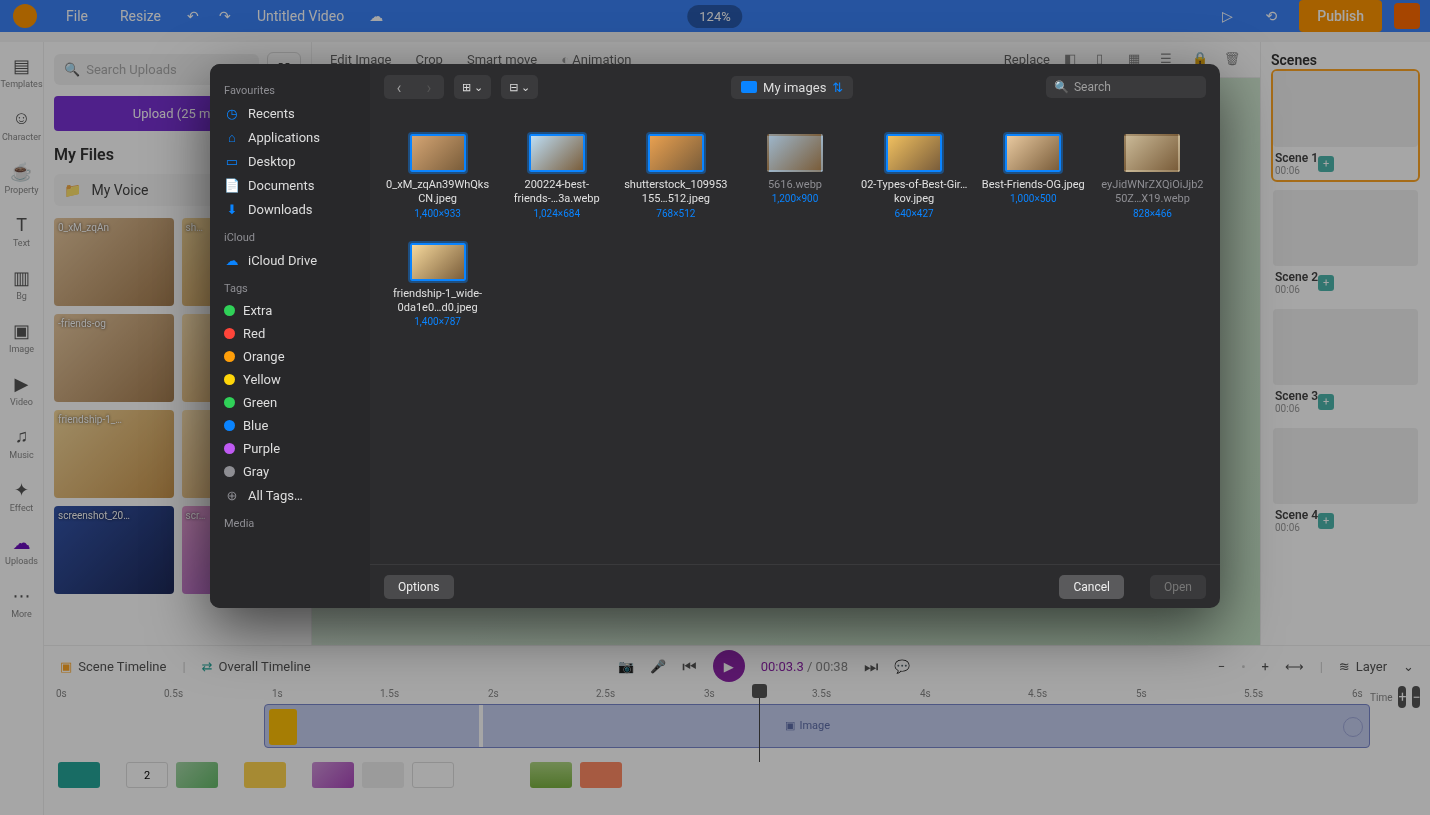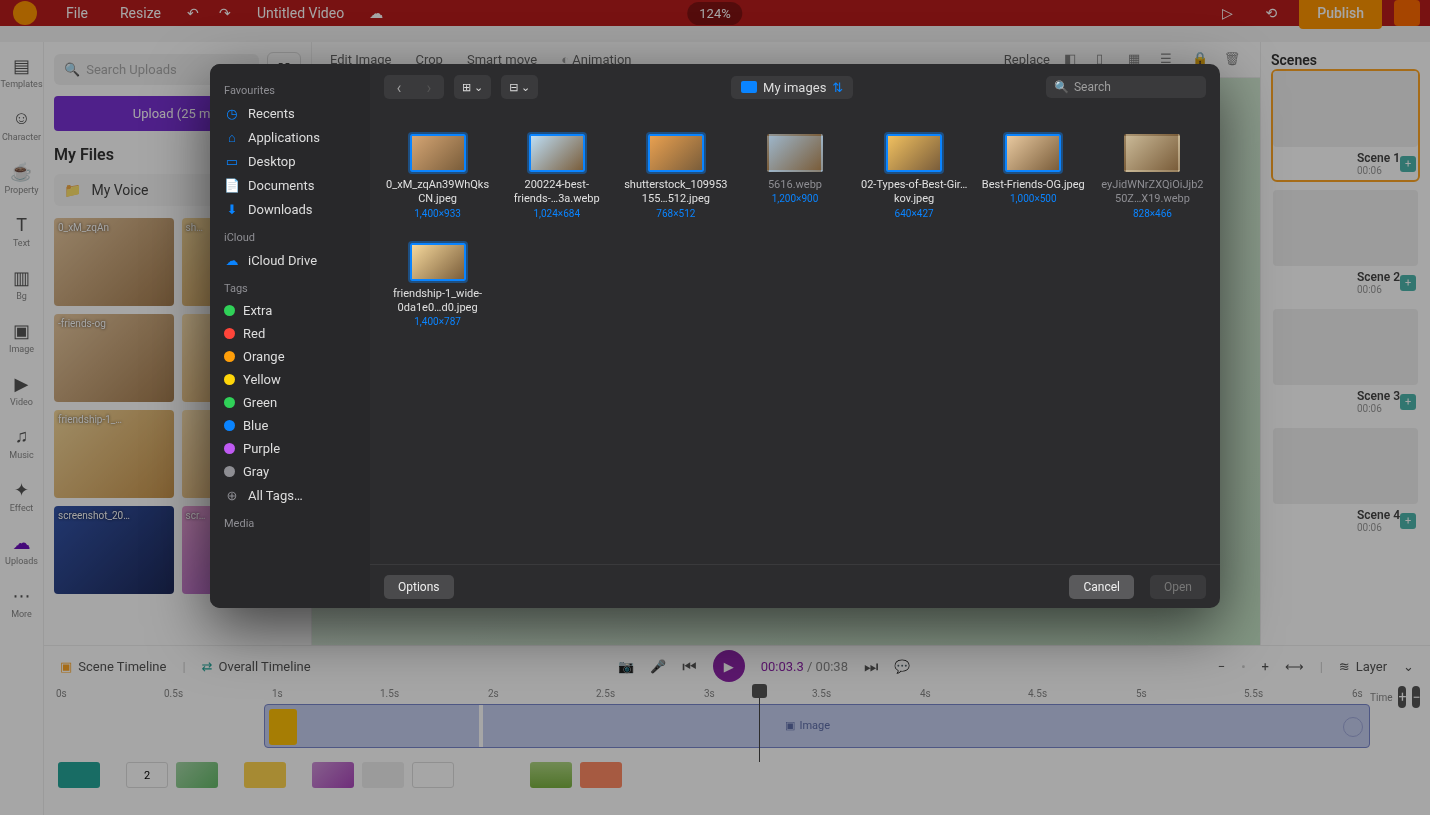--- a/index.html
+++ b/index.html
@@ -1,19 +1,19 @@
 <!DOCTYPE html>
 <html><head>
 <meta charset="utf-8">
 <style>
 * { margin: 0; padding: 0; box-sizing: border-box; font-family: -apple-system, BlinkMacSystemFont, "Segoe UI", Roboto, sans-serif; }
 body { background: #f5f5f5; width: 1430px; height: 815px; overflow: hidden; position: relative; }
 
 
-.menubar { height: 26px; background: #b91c1c; display: flex; align-items: center; color: #fff; font-size: 14px; }
+.menubar { height: 32px; background: #3b82f6; display: flex; align-items: center; color: #fff; font-size: 14px; }
 .menubar .logo { width: 50px; display: flex; justify-content: center; align-items: center; }
 .menubar .logo-circle { width: 24px; height: 24px; background: #ff9500; border-radius: 50%; position: relative; }
 .menubar .menu-item { padding: 0 16px; height: 100%; display: flex; align-items: center; cursor: pointer; }
 .menubar .spacer { flex: 1; }
 .menubar .center { position: absolute; left: 50%; transform: translateX(-50%); display: flex; align-items: center; gap: 20px; }
 .menubar .zoom-pill { background: rgba(0,0,0,0.3); padding: 4px 12px; border-radius: 12px; font-size: 13px; }
 .menubar .right { display: flex; align-items: center; gap: 12px; padding-right: 10px; }
 .menubar .icon-btn { width: 32px; height: 32px; display: flex; align-items: center; justify-content: center; cursor: pointer; }
 .menubar .publish { background: #ff9500; color: #fff; padding: 8px 18px; border-radius: 4px; font-size: 14px; font-weight: 500; cursor: pointer; }
 .menubar .gift { width: 26px; height: 26px; background: #ff6b00; border-radius: 4px; }
@@ -47,21 +47,21 @@
 .mid-toolbar .item { cursor: pointer; }
 .mid-toolbar .right { margin-left: auto; display: flex; gap: 14px; align-items: center; }
 .mid-toolbar .icon { width: 18px; height: 18px; color: #888; }
 
 
 .scenes-panel { position: absolute; right: 0; top: 42px; width: 170px; bottom: 170px; background: #fff; border-left: 1px solid #eee; padding: 10px; overflow-y: auto; }
 .scenes-title { font-size: 14px; font-weight: 600; color: #333; margin-bottom: 1px; }
 .scene-card { border: 2px solid transparent; border-radius: 6px; margin-bottom: 6px; }
 .scene-card.active { border-color: #ffa726; }
 .scene-preview { height: 76px; background: #f0f0f0; border-radius: 4px; }
-.scene-meta { display:flex;justify-content:flex-end;align-items:center;padding:4px 2px;margin-left:23px;}
+.scene-meta { display:flex;justify-content:flex-start;align-items:center;padding:4px 2px;}
 .scene-name { font-size: 12px; font-weight: 600; color: #444; }
 .scene-time { font-size: 10px; color: #999; }
 .scene-add { width: 16px; height: 16px; background: #4db6ac; border-radius: 3px; color: #fff; font-size: 11px; display: flex; align-items: center; justify-content: center; cursor: pointer; }
 
 
 .timeline-wrap { position: absolute; left: 44px; right: 0; bottom: 0; height: 170px; background: #fff; border-top: 1px solid #eee; }
 .timeline-top { height: 40px; display: flex; align-items: center; padding: 0 16px; gap: 16px; font-size: 13px; color: #555; }
 .tl-item { display: flex; align-items: center; gap: 6px; cursor: pointer; }
 .play-btn { width: 32px; height: 32px; background: #8e24aa; border-radius: 50%; display: flex; align-items: center; justify-content: center; color: #fff; cursor: pointer; }
 .time-disp { color: #8e24aa; font-size: 13px; }
@@ -106,21 +106,21 @@
 .fd-loc-pill { background: #3a3a3c; padding: 4px 10px; border-radius: 5px; display: flex; align-items: center; gap: 6px; font-size: 13px; cursor: pointer; }
 .fd-folder-icon { width: 16px; height: 12px; background: #0a84ff; border-radius: 2px; }
 .fd-search { width: 160px; background: #3a3a3c; border-radius: 5px; padding: 4px 8px; display: flex; align-items: center; gap: 5px; color: #9e9e9e; font-size: 12px; }
 .fd-grid { flex: 1; padding: 20px 10px; display: grid; grid-template-columns: repeat(7, 1fr); gap: 16px 4px; align-content: start; overflow-y: auto; }
 .fd-file { display: flex; flex-direction: column; align-items: center; text-align: center; cursor: pointer; padding: 4px; }
 .fd-file-thumb { width: 56px; height: 38px; background: linear-gradient(135deg,#c9a876,#8a6d4a); border: 2px solid transparent; border-radius: 2px; }
 .fd-file.sel .fd-file-thumb { border-color: #0a84ff; box-shadow: 0 0 0 2px rgba(10,132,255,0.4); }
 .fd-file-name { font-size: 11px; color: #e0e0e0; margin-top: 6px; line-height: 1.3; max-width: 110px; word-break: break-word; }
 .fd-file.dim .fd-file-name { color: #8e8e93; }
 .fd-file-dim { font-size: 10px; color: #0a84ff; margin-top: 1px; }
-.fd-footer { height: 44px; display: flex; align-items: center; padding: 0 14px; gap: 16px; border-top: 1px solid #3a3a3c; }
+.fd-footer { height: 44px; display: flex; align-items: center; padding: 0 14px; gap: 26px; border-top: 1px solid #3a3a3c; }
 .fd-btn { background: #4a4a4c; color: #eee; padding: 5px 14px; border-radius: 5px; font-size: 12px; cursor: pointer; }
 .fd-btn.primary { background: #5a5a5c; }
 .fd-btn.disabled { background: #3a3a3c; color: #777; }
 .fd-footer .spacer { flex: 1; }
 </style>
 </head>
 <body>
 
 <div class="menubar">
   <div class="logo">

